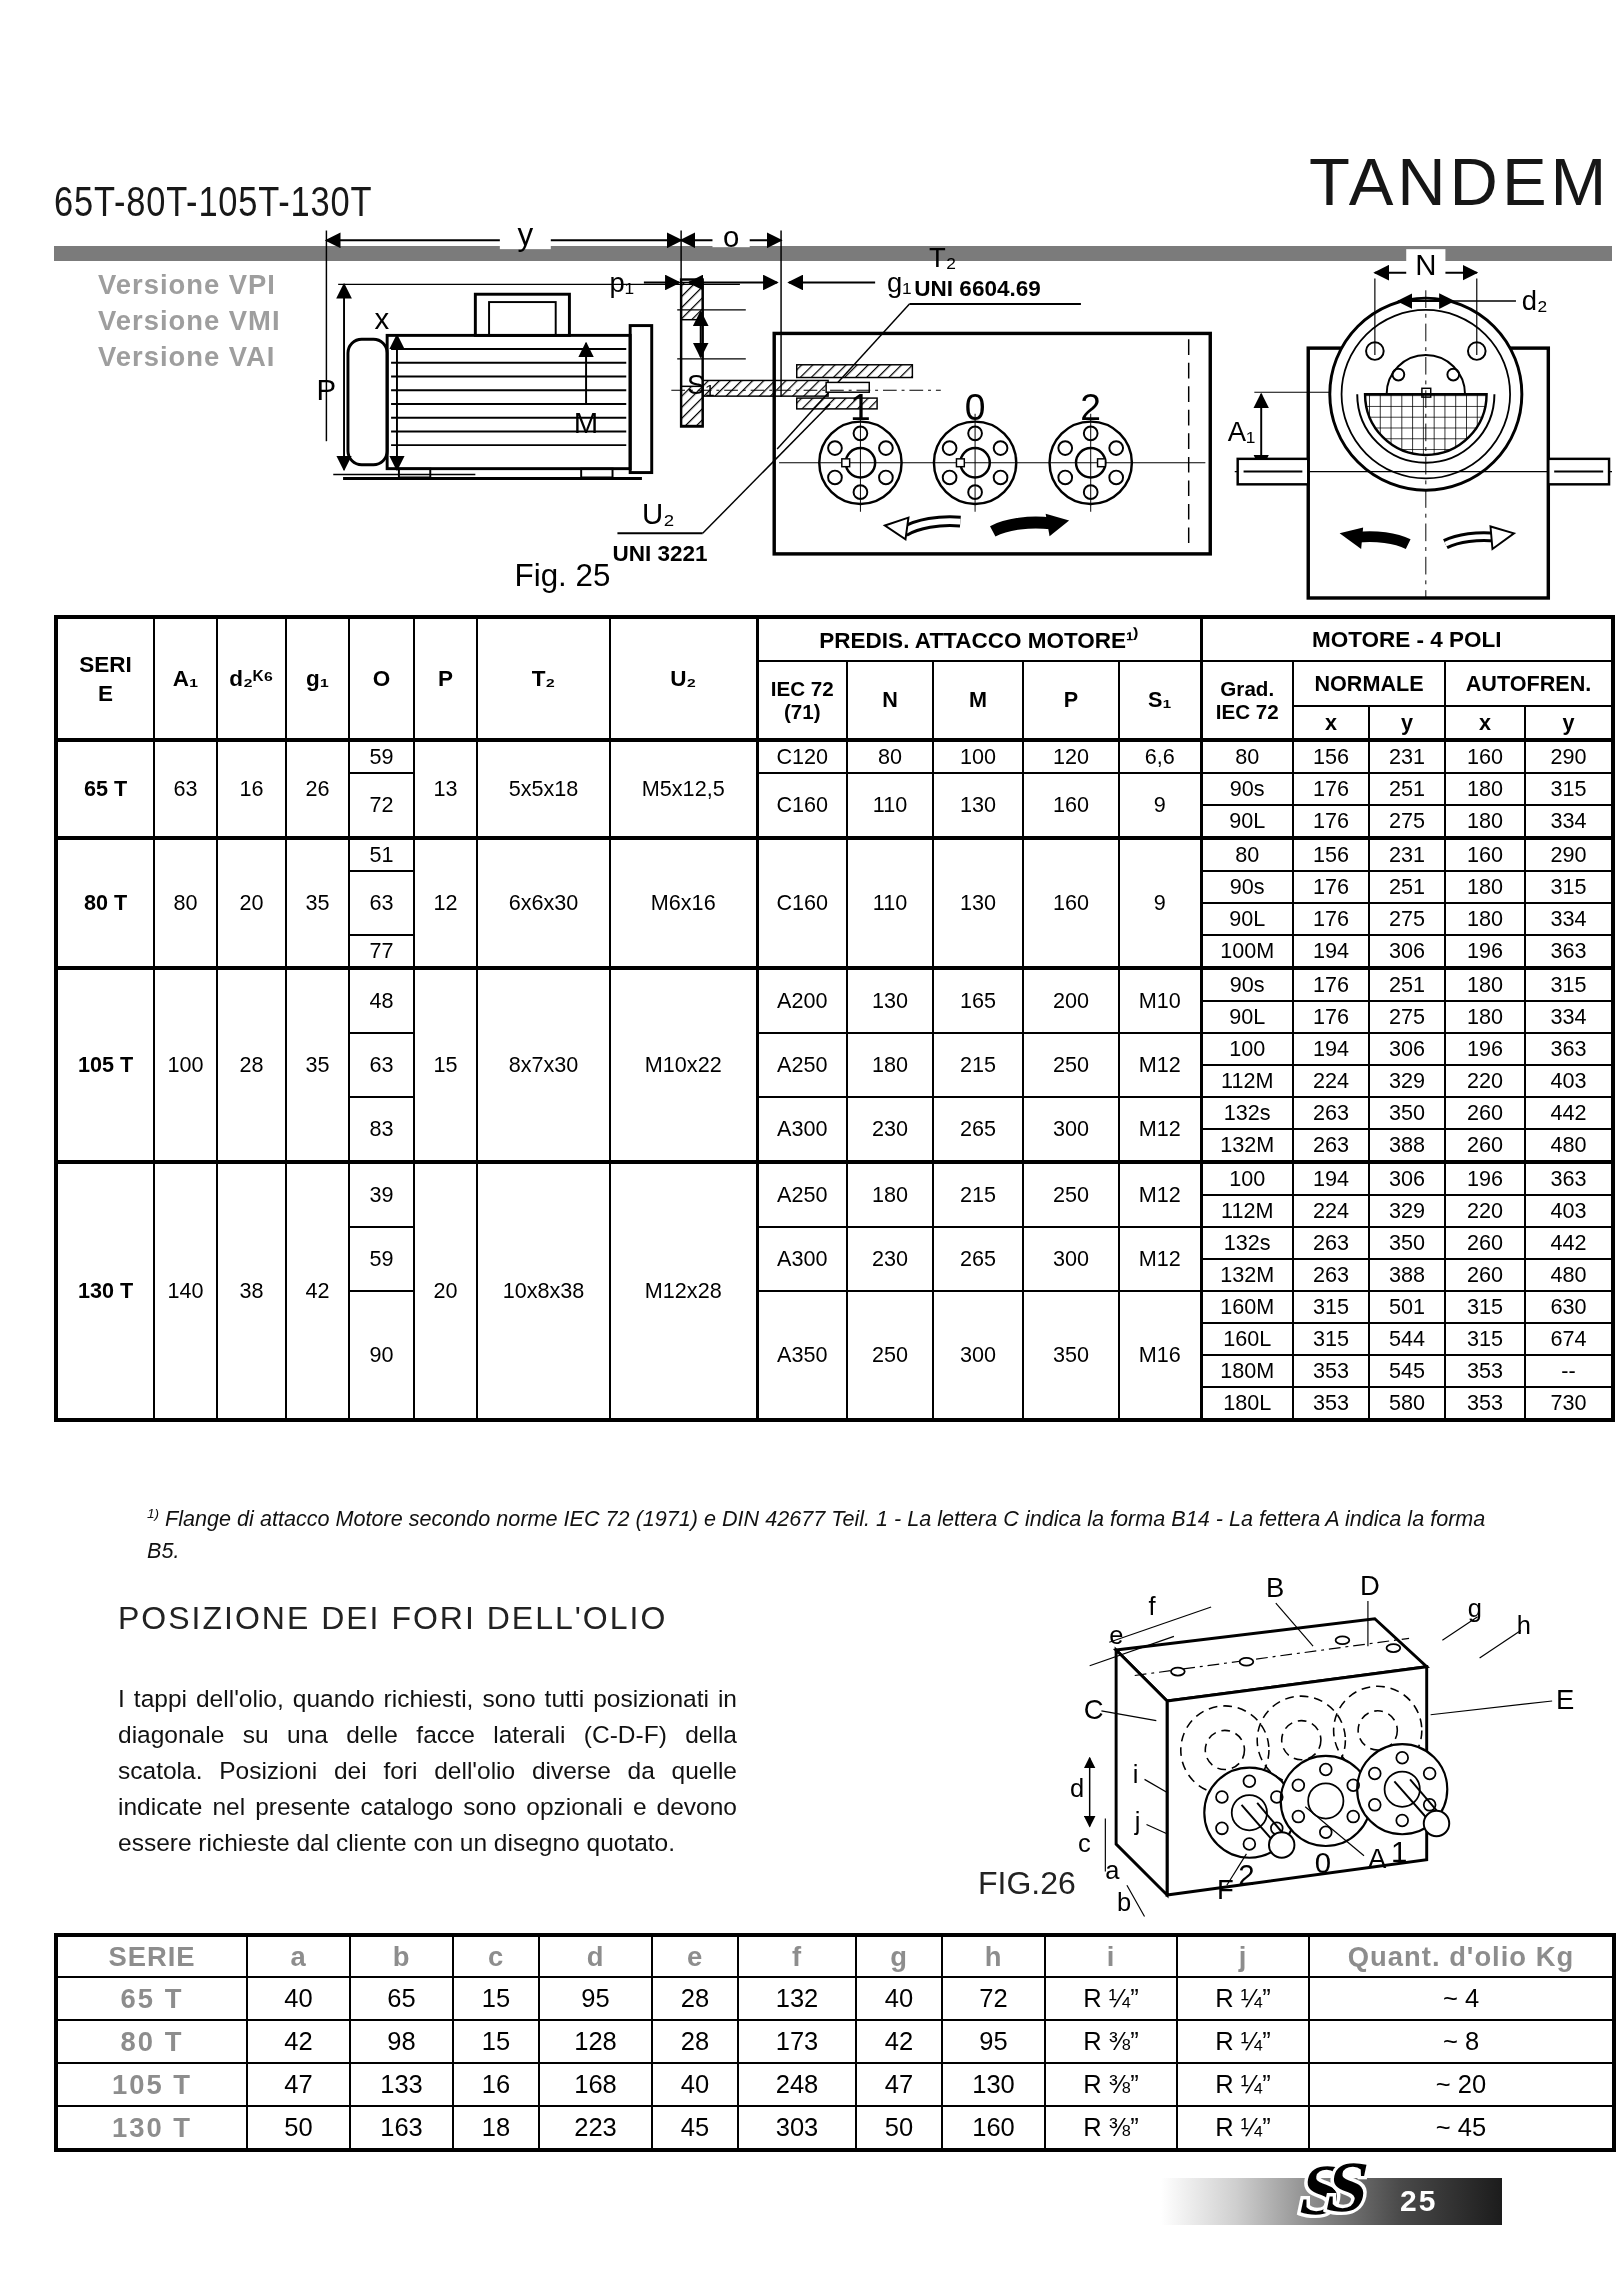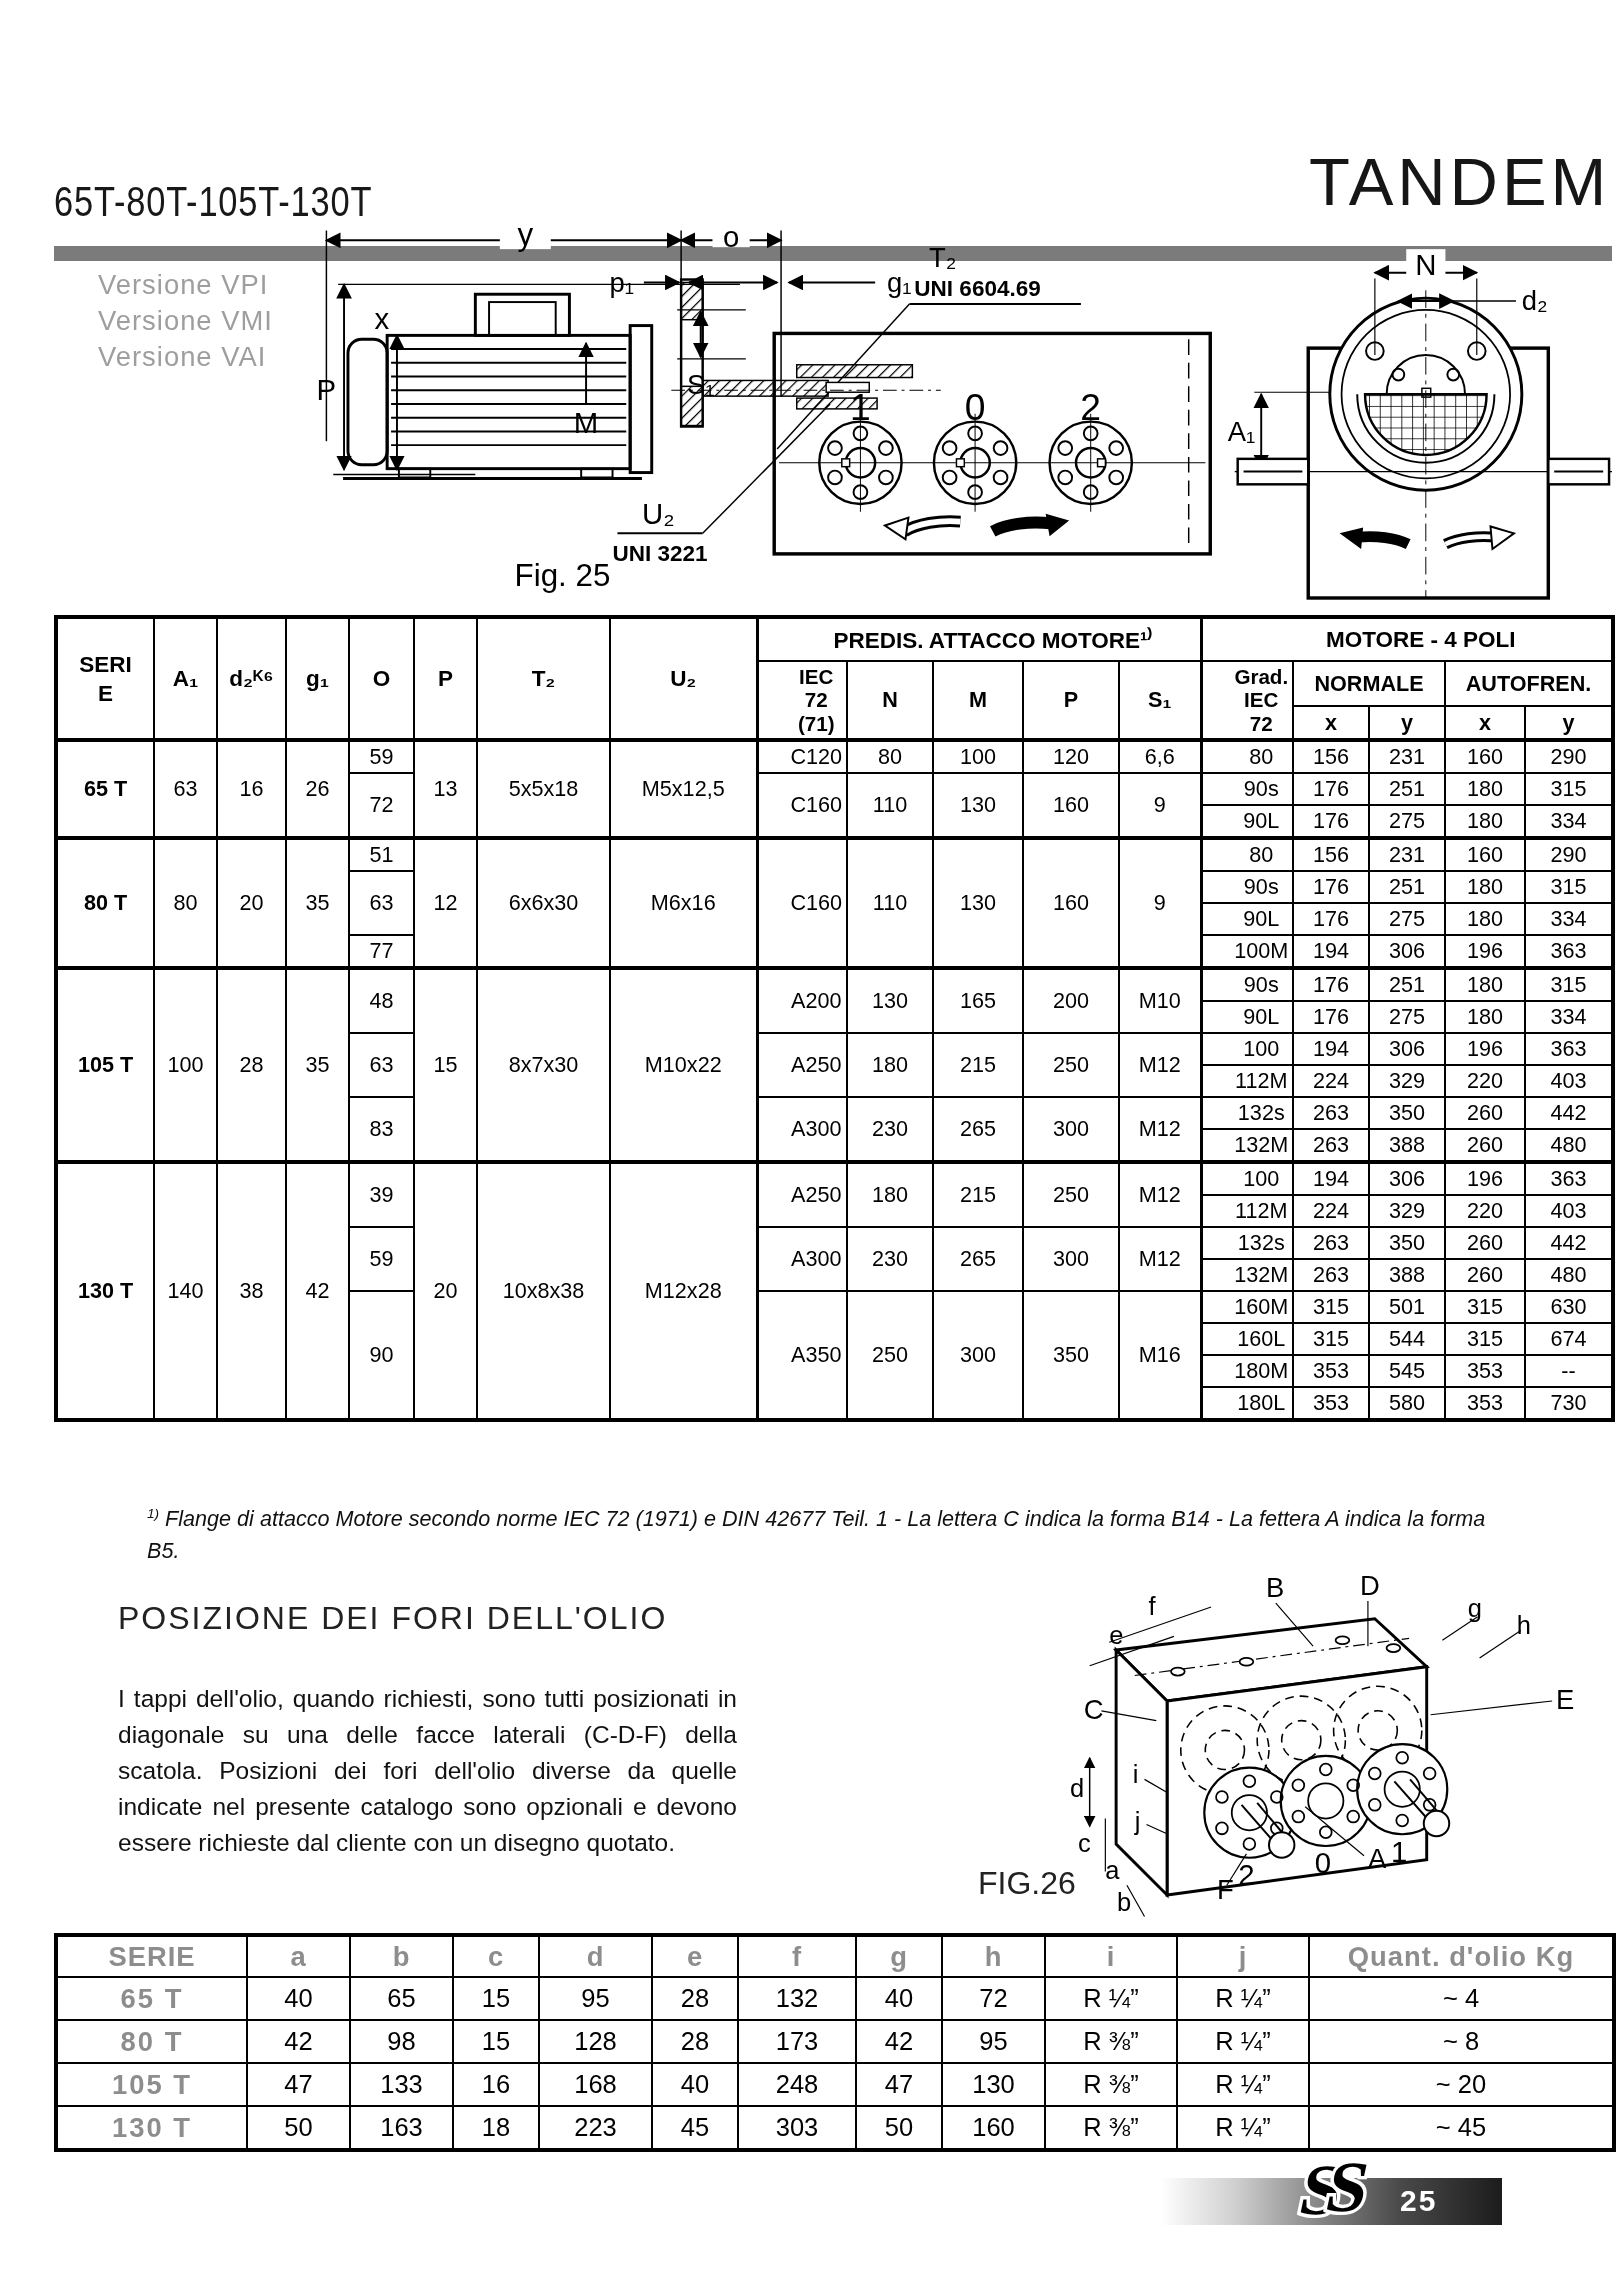--- a/index.html
+++ b/index.html
@@ -6,37 +6,37 @@
   body{
     width:1620px;height:2293px;position:relative;background:#ffffff;
     font-family:"Liberation Sans", sans-serif;color:#000;overflow:hidden;
   }
   .abs{position:absolute;}
   
   .title-left{left:54px;top:178px;font-size:42px;letter-spacing:1px;color:#181818;
     transform:scaleX(.82);transform-origin:left top;white-space:nowrap;}
   .title-right{right:9.8px;top:143px;font-size:67px;letter-spacing:3.9px;color:#161616;white-space:nowrap;}
   .rule{left:54px;top:246px;width:1558px;height:14.7px;background:#7b7b7b;}
-  .versions{left:98px;top:267px;font-size:27.4px;font-weight:normal;color:#9e9e9e;line-height:36px;letter-spacing:1px;}
+  .versions{left:98px;top:267px;font-size:27.4px;font-weight:bold;color:#9e9e9e;line-height:36px;letter-spacing:1px;}
   
   svg text{font-family:"Liberation Sans", sans-serif;fill:#000;}
   
   #main-table{left:54px;top:615px;width:1558px;}
   #main-table table{border-collapse:collapse;table-layout:fixed;width:1558px;border:4.9px solid #000;}
   #main-table th,#main-table td{border:2px solid #000;text-align:center;vertical-align:middle;
     padding:0;font-size:21.6px;overflow:hidden;}
   #main-table thead th{font-weight:bold;}
   #main-table thead tr:nth-child(1) th{height:41px;font-size:22.5px;}
   #main-table thead tr:nth-child(2) th{height:43px;margin-left:13px;}
   #main-table thead tr:nth-child(3) th{height:31px;}
   #main-table thead{border-bottom:4.9px solid #000;}
   #main-table tbody td{height:30px;font-size:21.6px;}
   #main-table tr.g td{border-top:4.9px solid #000;}
   #main-table tr.sub td{border-top:2.9px solid #000;}
-  #main-table .sec{border-left:3.9px solid #000;padding-left:28px;}
+  #main-table .sec{border-left:3.9px solid #000;}
   #main-table .serie{font-weight:bold;}
   #main-table .serie-h{font-weight:bold;word-break:break-all;padding:0 15.7px;font-size:25.5px;line-height:29px;}
   #main-table .two{white-space:pre-line;font-size:20.6px;line-height:23.5px;}
   
   .footnote{left:147px;top:1475px;width:1348px;font-size:21.6px;line-height:33px;color:#111;font-style:italic;}
   .footnote sup{font-size:13.7px;vertical-align:7.8px;margin-right:5.9px;}
   .oil-heading{left:118px;top:1600px;font-size:32px;letter-spacing:2px;color:#222;}
   .oil-para{left:118px;top:1656px;width:619px;font-size:24.5px;line-height:36px;text-align:justify;color:#111;}
   .fig26-caption{left:978px;top:1865px;font-size:32px;color:#222;}
   

